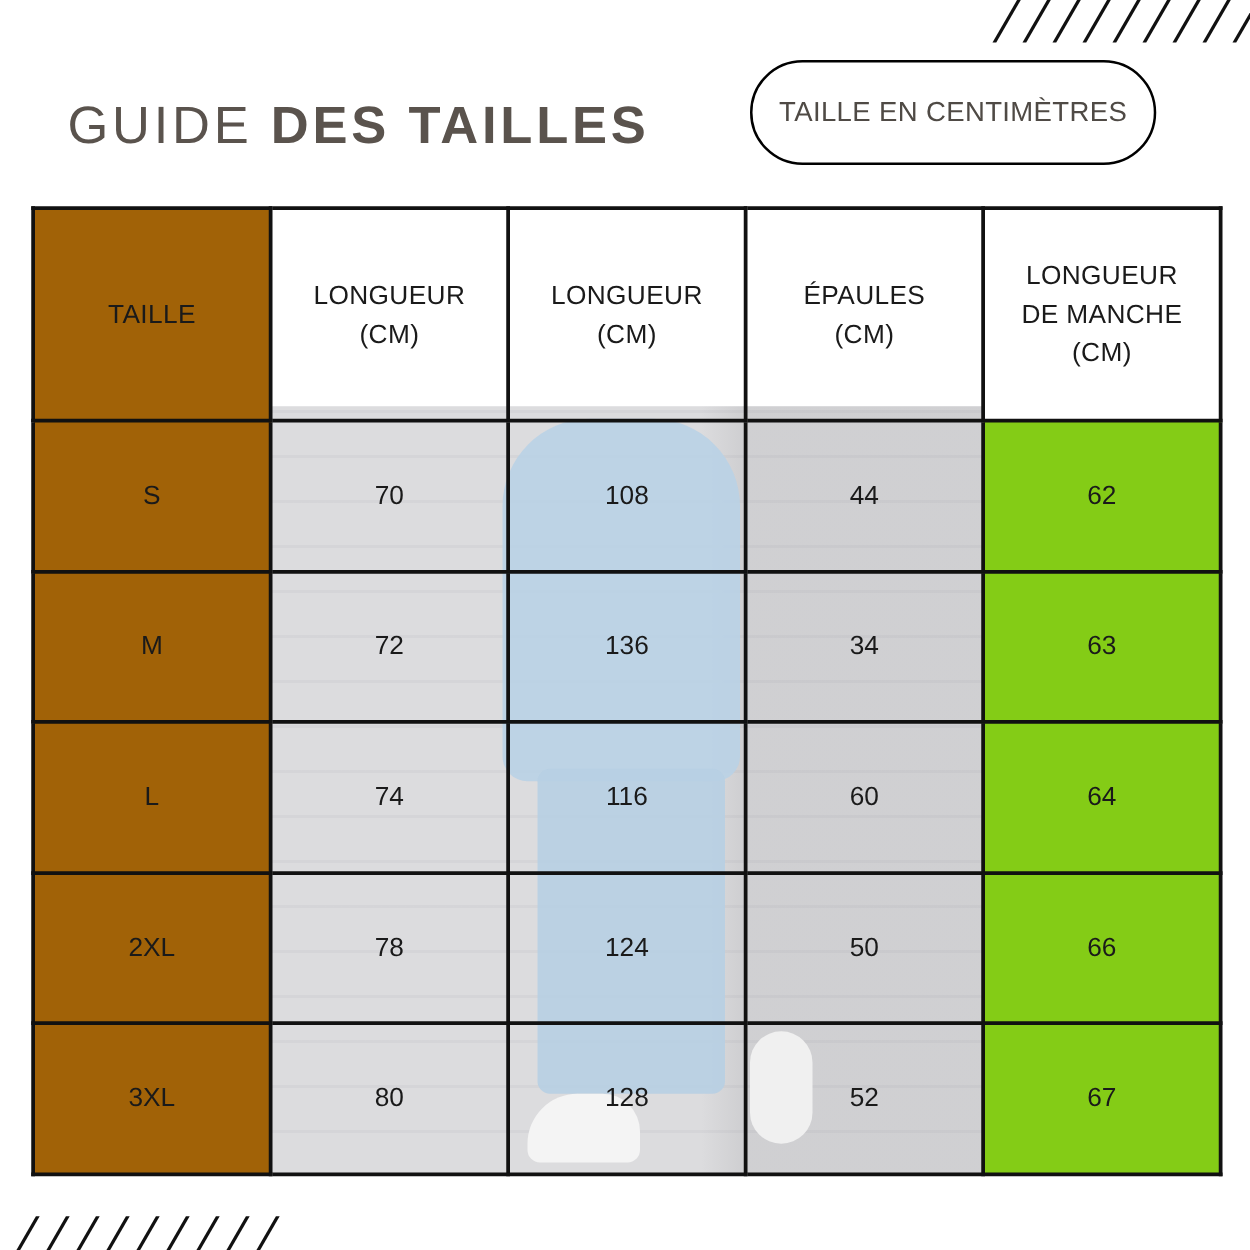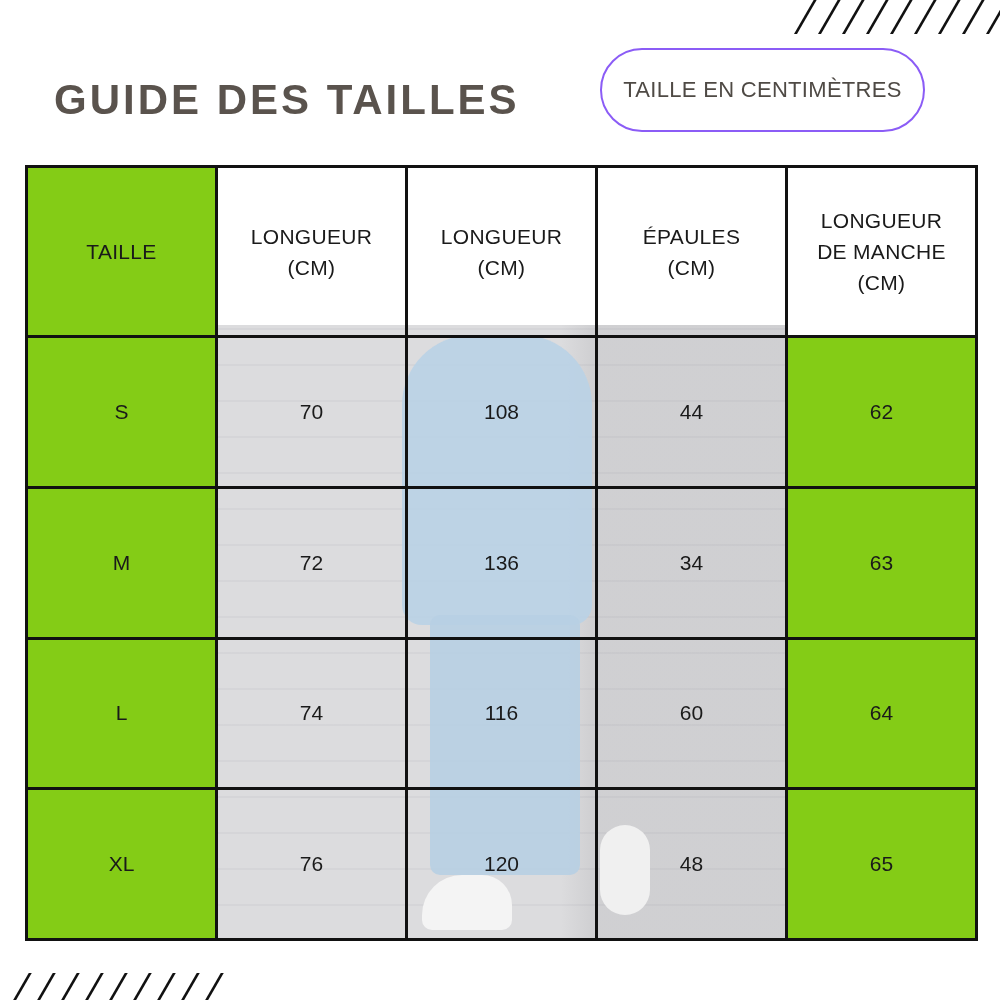--- a/index.html
+++ b/index.html
@@ -47,29 +47,29 @@
     }
     .title {
       position: absolute;
       left: 54px;
       top: 76px;
       font-size: 42px;
       letter-spacing: 3px;
       color: #5a534d;
       white-space: nowrap;
     }
-    .title .light { font-weight: 700; }
+    .title .light { font-weight: 400; }
     .title .bold { font-weight: 700; }
     .pill {
       position: absolute;
       left: 600px;
       top: 48px;
       width: 325px;
       height: 84px;
-      border: 2px solid #8b5cf6;
+      border: 2px solid #000000;
       border-radius: 44px;
       box-sizing: border-box;
       display: flex;
       align-items: center;
       justify-content: center;
       font-size: 22px;
       color: #4f4a45;
       letter-spacing: 0.3px;
     }
     .photo {
@@ -143,21 +143,21 @@
       height: 167px;
       font-size: 21px;
       line-height: 31px;
       letter-spacing: 0.3px;
     }
     table.size-table td {
       height: 98px;
       font-size: 21px;
     }
     table.size-table th.first-col, table.size-table td.first-col {
-      background: #84cc16;
+      background: #a16207;
     }
     table.size-table td.last-col {
       background: #84cc16;
     }
     table.size-table th.last-col {
       background: #ffffff;
     }
     .hdr-line { display: block; }
   </style>
 </head>
@@ -239,25 +239,32 @@
       <td class="last-col">63</td>
     </tr>
     <tr>
       <td class="first-col">L</td>
       <td>74</td>
       <td>116</td>
       <td>60</td>
       <td class="last-col">64</td>
     </tr>
     <tr>
-      <td class="first-col">XL</td>
-      <td>76</td>
-      <td>120</td>
-      <td>48</td>
-      <td class="last-col">65</td>
+      <td class="first-col">2XL</td>
+      <td>78</td>
+      <td>124</td>
+      <td>50</td>
+      <td class="last-col">66</td>
+    </tr>
+    <tr>
+      <td class="first-col">3XL</td>
+      <td>80</td>
+      <td>128</td>
+      <td>52</td>
+      <td class="last-col">67</td>
     </tr>
   </tbody>
 </table>
 
 <div id="stripes-bottom" class="stripes">
   <span class="s"></span>
   <span class="s"></span>
   <span class="s"></span>
   <span class="s"></span>
   <span class="s"></span>

